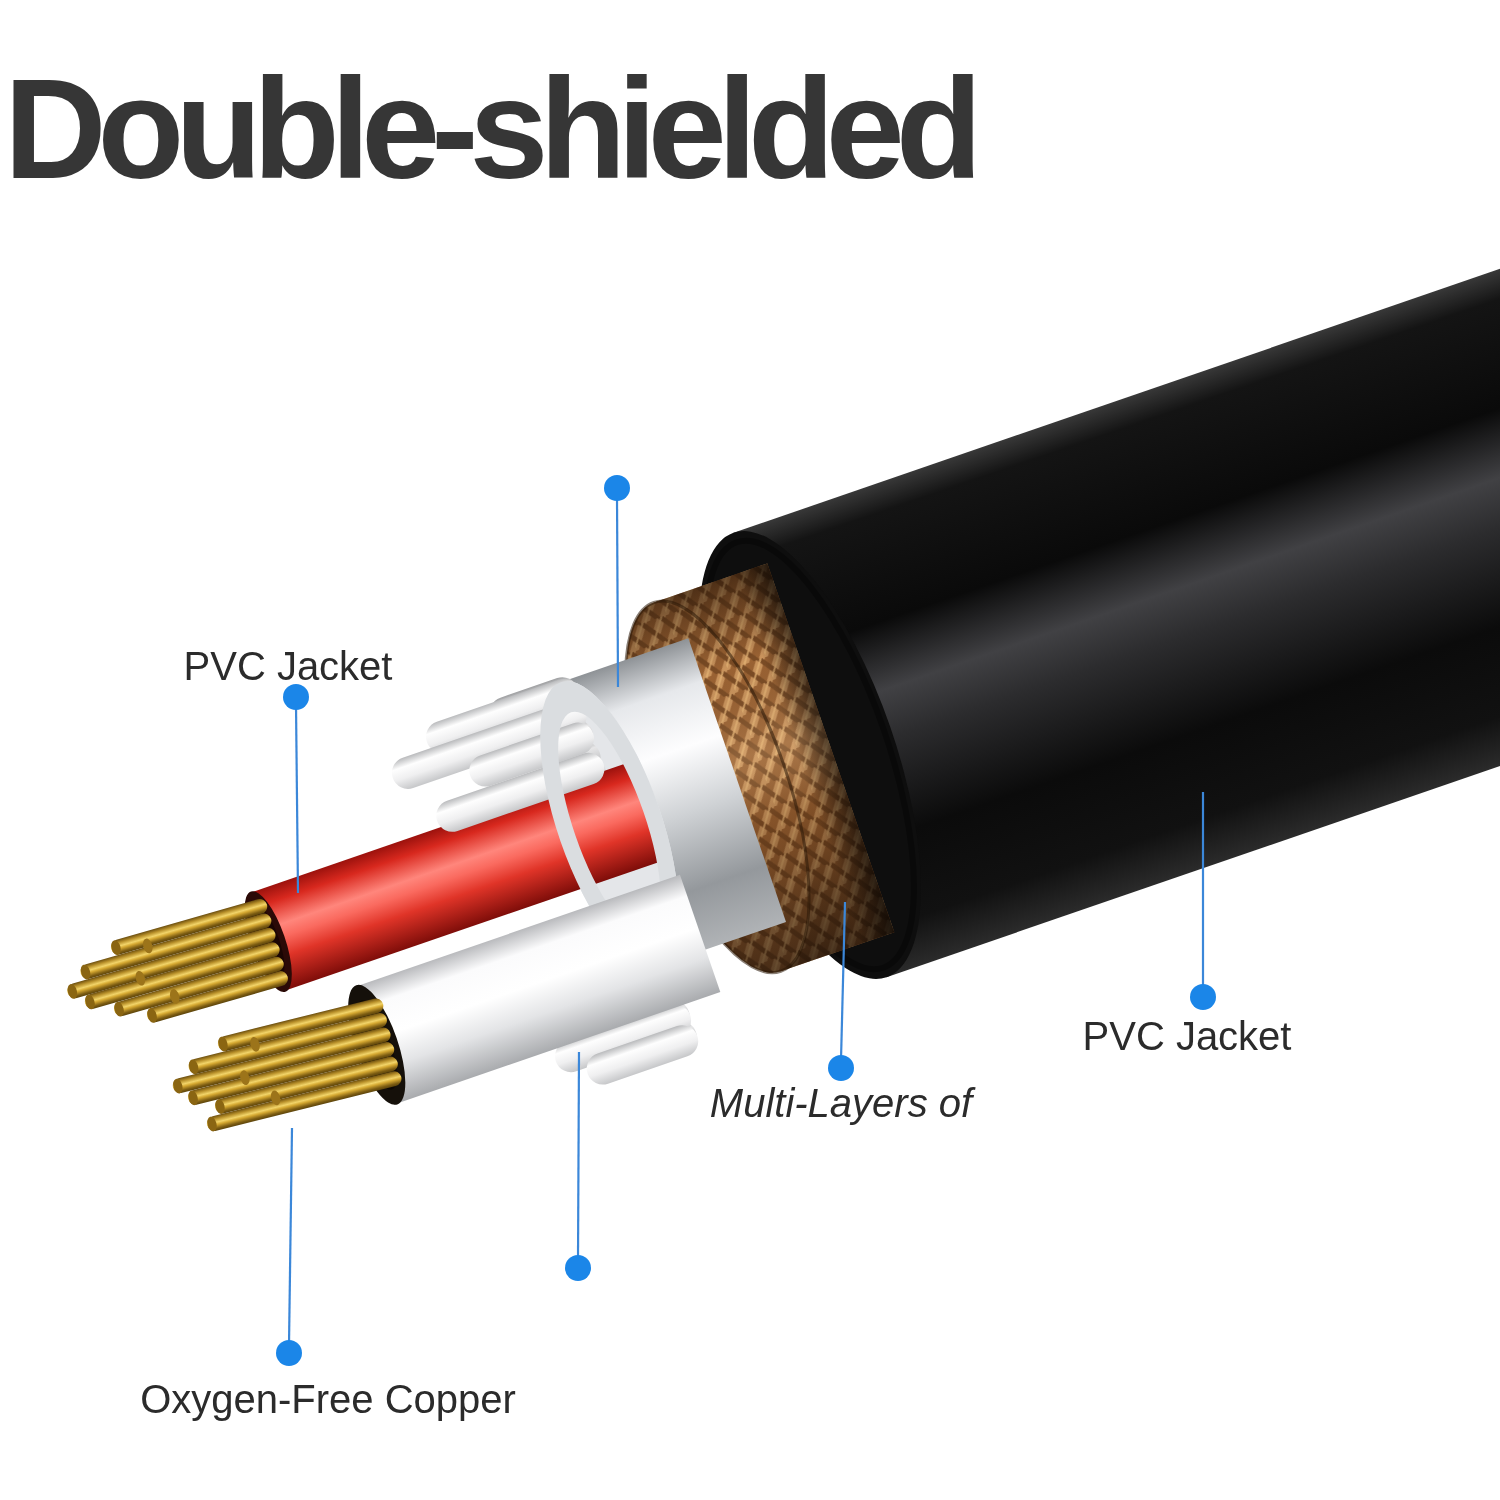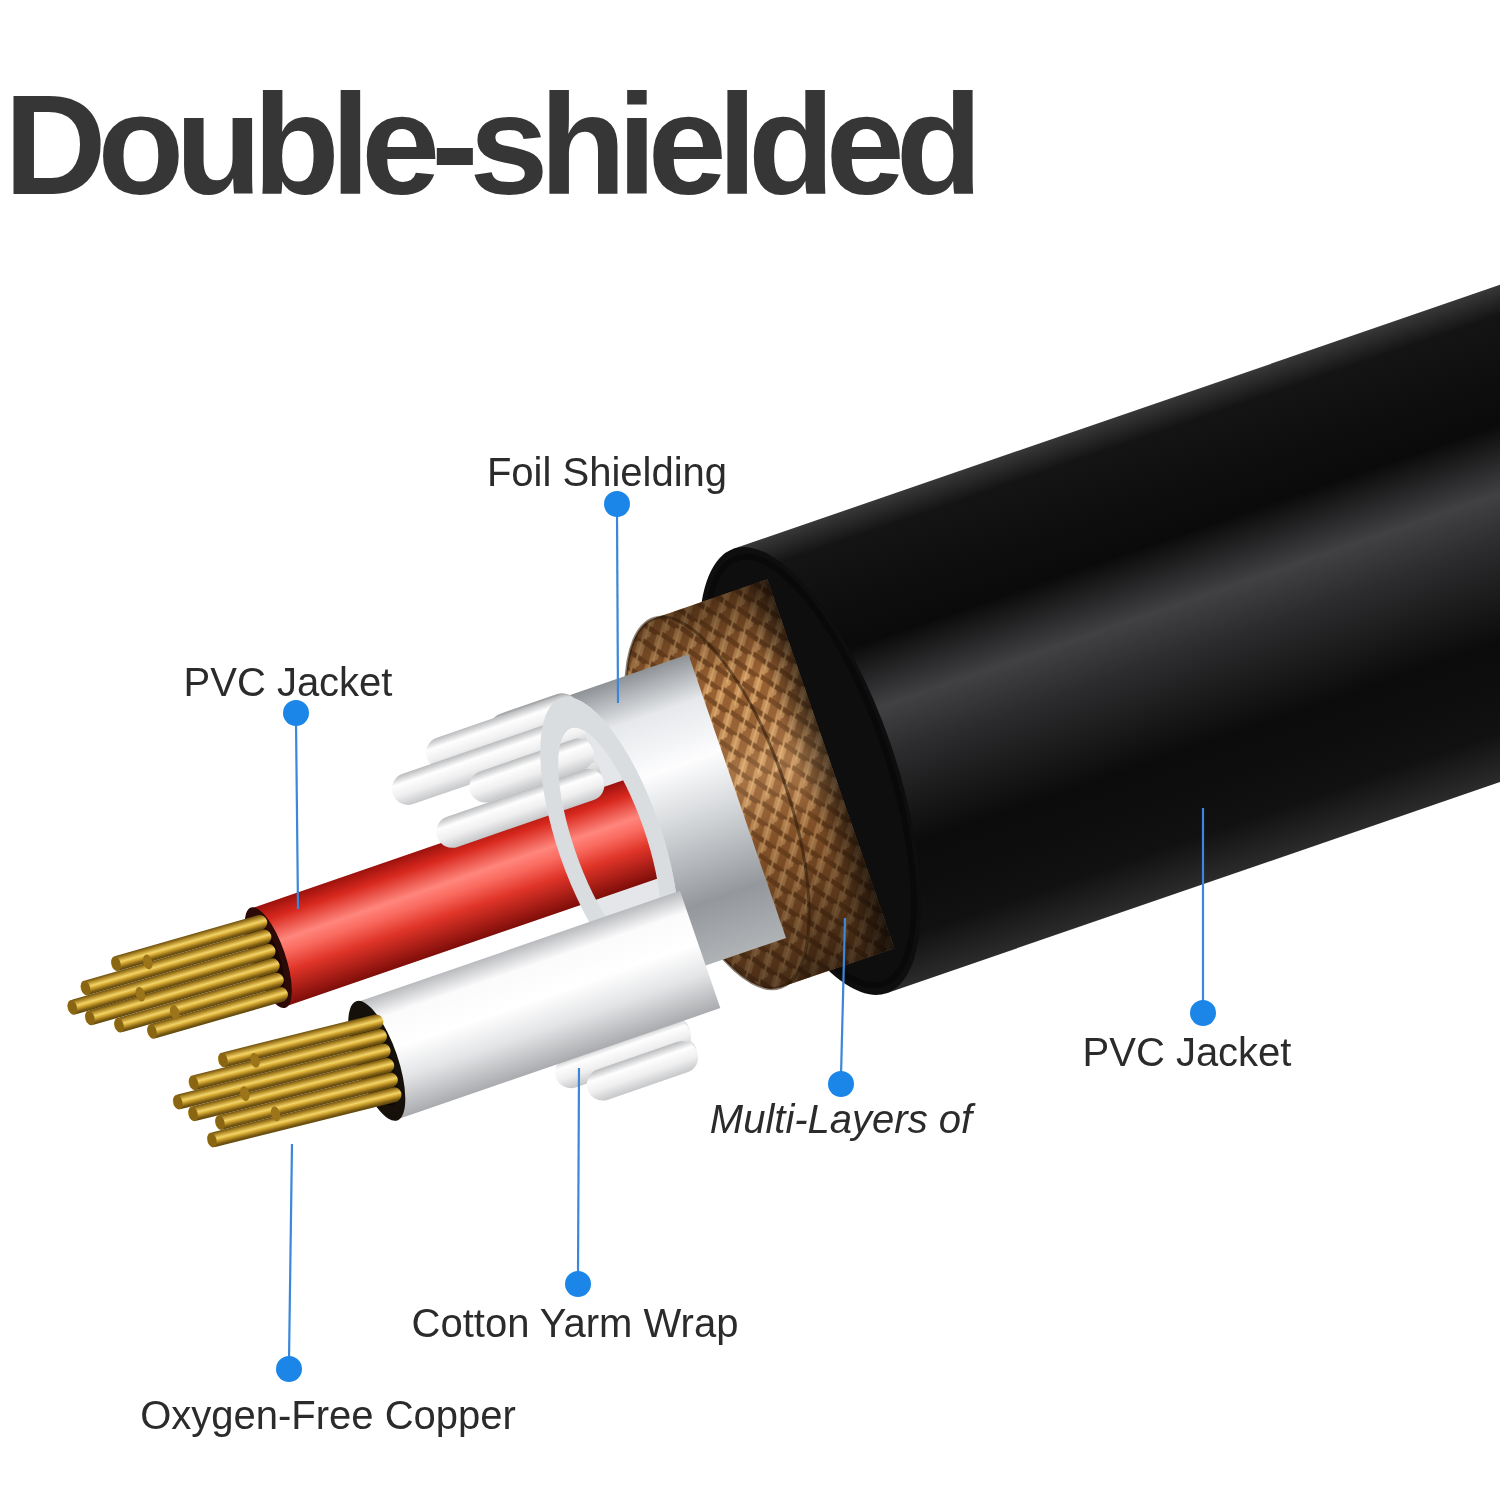--- a/index.html
+++ b/index.html
@@ -1,21 +1,21 @@
 <!DOCTYPE html>
 <html><head>
 <meta charset="utf-8">
 <style>
   html,body{margin:0;padding:0;}
   body{
     width:1500px;height:1500px;position:relative;overflow:hidden;
     background:#ffffff;
     font-family:"Liberation Sans","DejaVu Sans",sans-serif;
   }
-  .stage{position:absolute;left:0;top:16px;width:1500px;height:1124px;}
+  .stage{position:absolute;left:0;top:0;width:1500px;height:1124px;}
   svg.cable{position:absolute;left:0;top:0;width:1500px;height:1500px;display:block;}
   .page-title{
     position:absolute;left:4px;top:54px;
     font-size:142px;font-weight:bold;letter-spacing:-9px;line-height:1.05;
     color:#363636;white-space:nowrap;
   }
   .lbl{
     position:absolute;transform:translateX(-50%);
     font-size:40px;line-height:48px;color:#2b2b2b;white-space:nowrap;
   }
@@ -208,21 +208,19 @@
       <circle cx="296" cy="697" r="13"></circle>
       <circle cx="1203" cy="997" r="13"></circle>
       <circle cx="841" cy="1068" r="13"></circle>
       <circle cx="578" cy="1268" r="13"></circle>
       <circle cx="289" cy="1353" r="13"></circle>
     </g>
   </svg>
 
   <div class="page-title">Double-shielded</div>
 
-  <div class="lbl lbl-foil">Foil Shielding</div>
   <div class="lbl lbl-pvc-left">PVC Jacket</div>
   <div class="lbl lbl-pvc-right">PVC Jacket</div>
   <div class="lbl lbl-multi">
     <div>Multi-Layers of</div>
   </div>
-  <div class="lbl lbl-cotton">Cotton Yarm Wrap</div>
   <div class="lbl lbl-oxygen">Oxygen-Free Copper</div>
 </div>
 
 </body></html>

